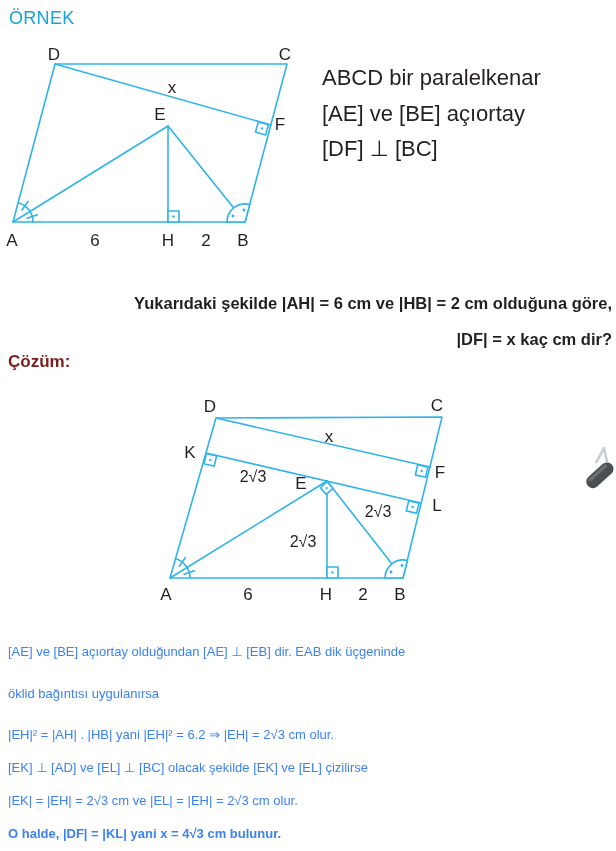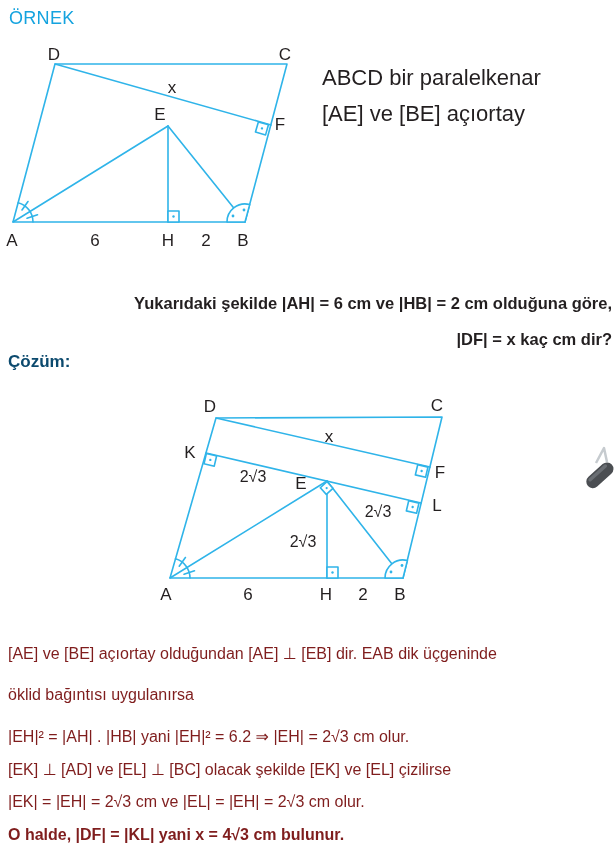--- a/index.html
+++ b/index.html
@@ -21,25 +21,25 @@
   .given {
     position: absolute; left: 322px; top: 60px;
     font-size: 22px; line-height: 35.5px; color: #231f20;
   }
   .question {
     position: absolute; left: 8px; top: 285px; width: 604px;
     font-size: 16.5px; font-weight: bold; line-height: 36px; text-align: right;
   }
   .cozum {
     position: absolute; left: 8px; top: 352px;
-    font-size: 17px; font-weight: bold; color: #0c4a6e;
+    font-size: 17px; font-weight: bold; color: #7f1d1d;
   }
   .sol-line {
     position: absolute; left: 8px; width: 606px;
-    font-size: 16px; color: #7f1d1d; white-space: nowrap;
+    font-size: 13px; color: #3b82f6; white-space: nowrap;
   }
   svg text {
     font-family: "Liberation Sans", sans-serif;
     fill: #231f20;
   }
   .fig-label { font-size: 17px; }
   .fig-len { font-size: 16px; }
 </style>
 </head>
 <body>
@@ -91,20 +91,21 @@
       <text x="95" y="210">6</text>
       <text x="168" y="210">H</text>
       <text x="206" y="210">2</text>
       <text x="243" y="210">B</text>
     </g>
   </svg>
 
   <div class="given">
     <div>ABCD bir paralelkenar</div>
     <div>[AE] ve [BE] açıortay</div>
+    <div>[DF] ⊥ [BC]</div>
   </div>
 
   <div class="question">
     <div>Yukarıdaki şekilde |AH| = 6 cm ve |HB| = 2 cm olduğuna göre,</div>
     <div>|DF| = x kaç cm dir?</div>
   </div>
 
   <div class="cozum">Çözüm:</div>
 
   <svg style="position:absolute; left:140px; top:390px;" width="330" height="215" viewBox="0 0 330 215">

